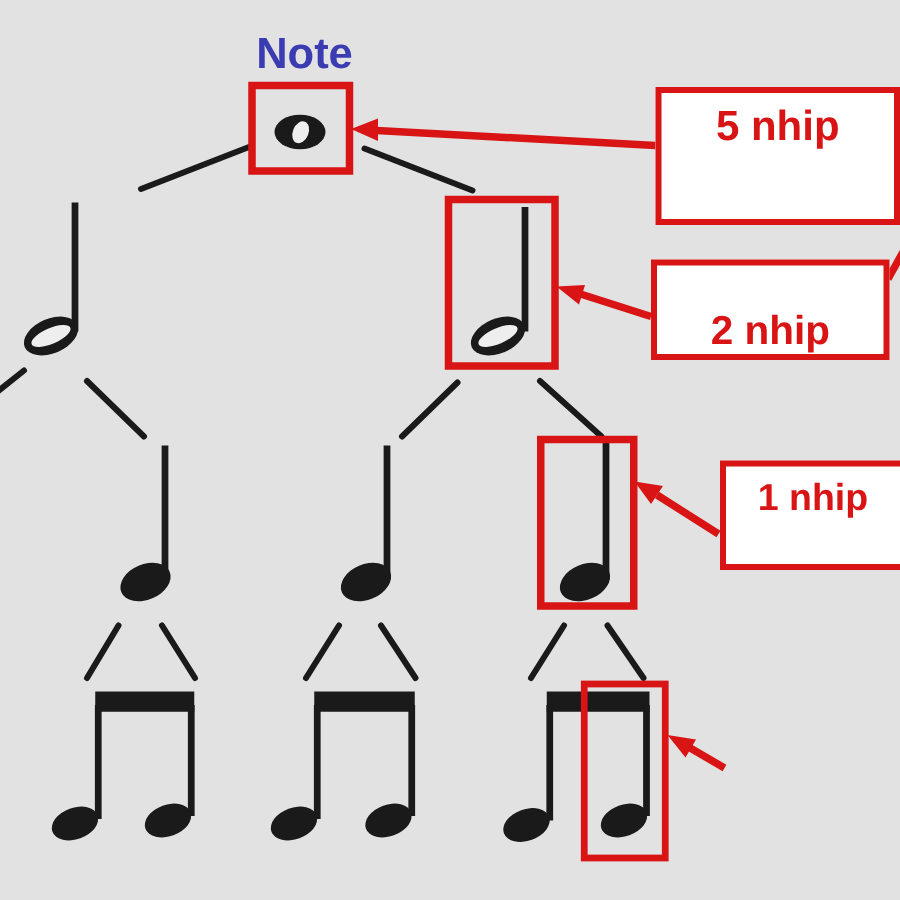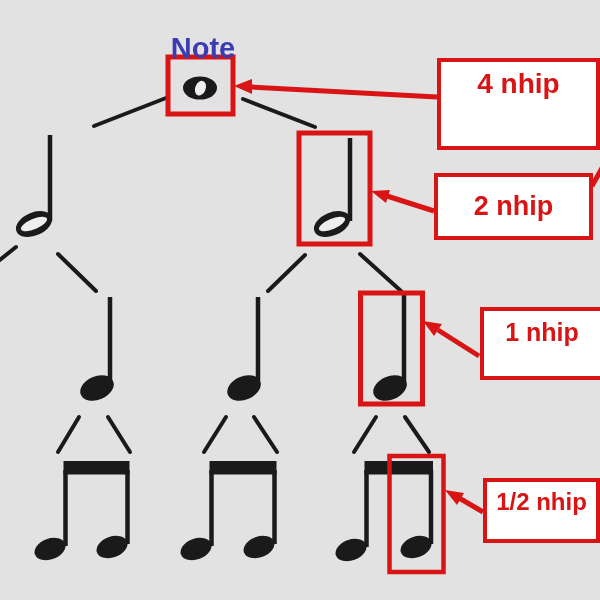--- a/index.html
+++ b/index.html
@@ -13,34 +13,34 @@
   .stage svg{position:absolute;left:0;top:0;}
   .ln{stroke:var(--black,#1a1a1a);stroke-width:4;stroke-linecap:round;fill:none;}
   .stem{stroke:var(--black,#1a1a1a);stroke-width:4.5;stroke-linecap:butt;fill:none;}
   .black-fill{fill:var(--black,#1a1a1a);stroke:none;}
   .hole{fill:#eeeeee;stroke:none;}
   .red-box{fill:none;stroke:var(--red,#d81414);stroke-width:5;}
   .red-box-thin{fill:none;stroke:var(--red,#d81414);stroke-width:4.5;}
   .arrow-line{stroke:var(--red,#d81414);stroke-width:5;stroke-linecap:butt;fill:none;}
   .arrow-head{fill:var(--red,#d81414);stroke:none;}
   .title{
-    position:absolute;left:155px;top:32px;width:96px;
+    position:absolute;left:155px;top:20px;width:96px;
     text-align:center;font-size:29px;font-weight:bold;
     color:var(--blue,#3c3cb2);
   }
   .callout{
     position:absolute;
     background:var(--callout-background,#ffffff);
     border:4px solid var(--red,#d81414);
     box-sizing:border-box;
     display:flex;justify-content:center;align-items:flex-start;
     color:var(--red,#d81414);font-weight:bold;
   }
   .callout-1{left:437px;top:58px;width:163px;height:92px;font-size:28px;padding-top:6px;}
-  .callout-2{left:434px;top:173px;width:159px;height:67px;font-size:27px;padding-top:14px;}
+  .callout-2{left:434px;top:173px;width:159px;height:67px;font-size:27px;padding-top:28px;}
   .callout-3{left:480px;top:307px;width:124px;height:73px;font-size:25px;padding-top:7px;}
   .callout-4{left:483px;top:478px;width:117px;height:65px;font-size:24px;padding-top:6px;}
 </style>
 </head>
 <body>
 
 <div class="stage">
 
   <svg width="600" height="600" viewBox="0 0 600 600">
 
@@ -130,25 +130,22 @@
     <g>
       <line class="arrow-line" x1="483" y1="512" x2="459" y2="498"></line>
       <polygon class="arrow-head" points="445,490 464,493 457,505"></polygon>
     </g>
     <line class="arrow-line" x1="602" y1="168" x2="592" y2="186"></line>
   </svg>
 
   <div class="title">Note</div>
 
   <div class="callout callout-1">
-    <span>4 nhip</span>
+    <span>5 nhip</span>
   </div>
   <div class="callout callout-2">
     <span>2 nhip</span>
   </div>
   <div class="callout callout-3">
     <span>1 nhip</span>
   </div>
-  <div class="callout callout-4">
-    <span>1/2 nhip</span>
-  </div>
 
 </div>
 
 </body></html>

